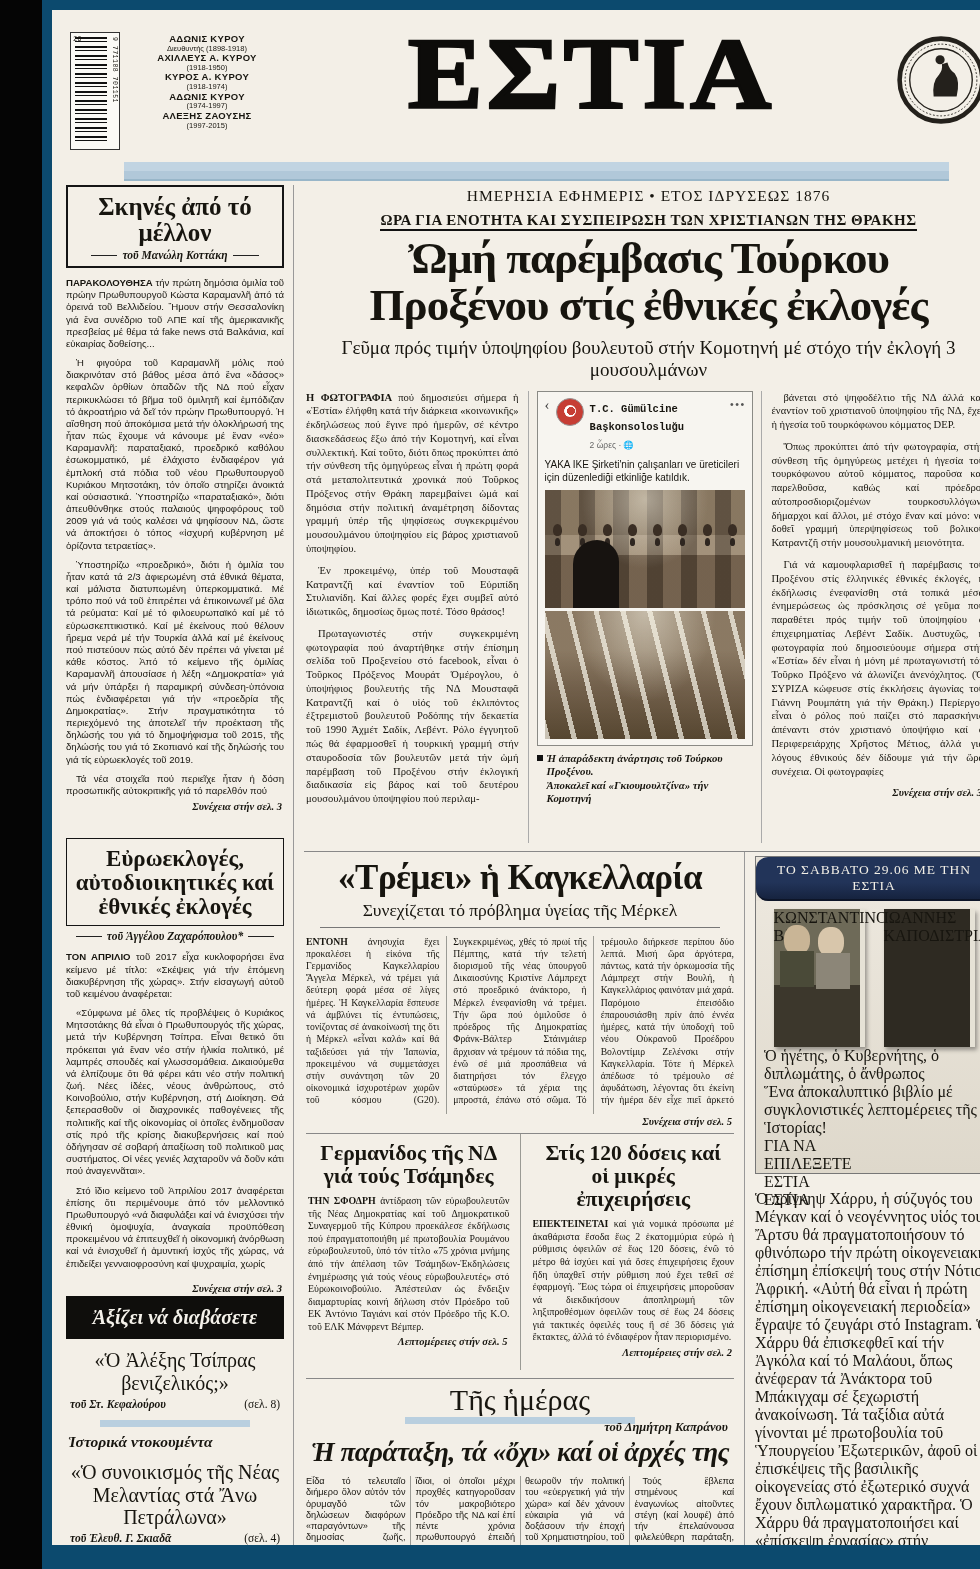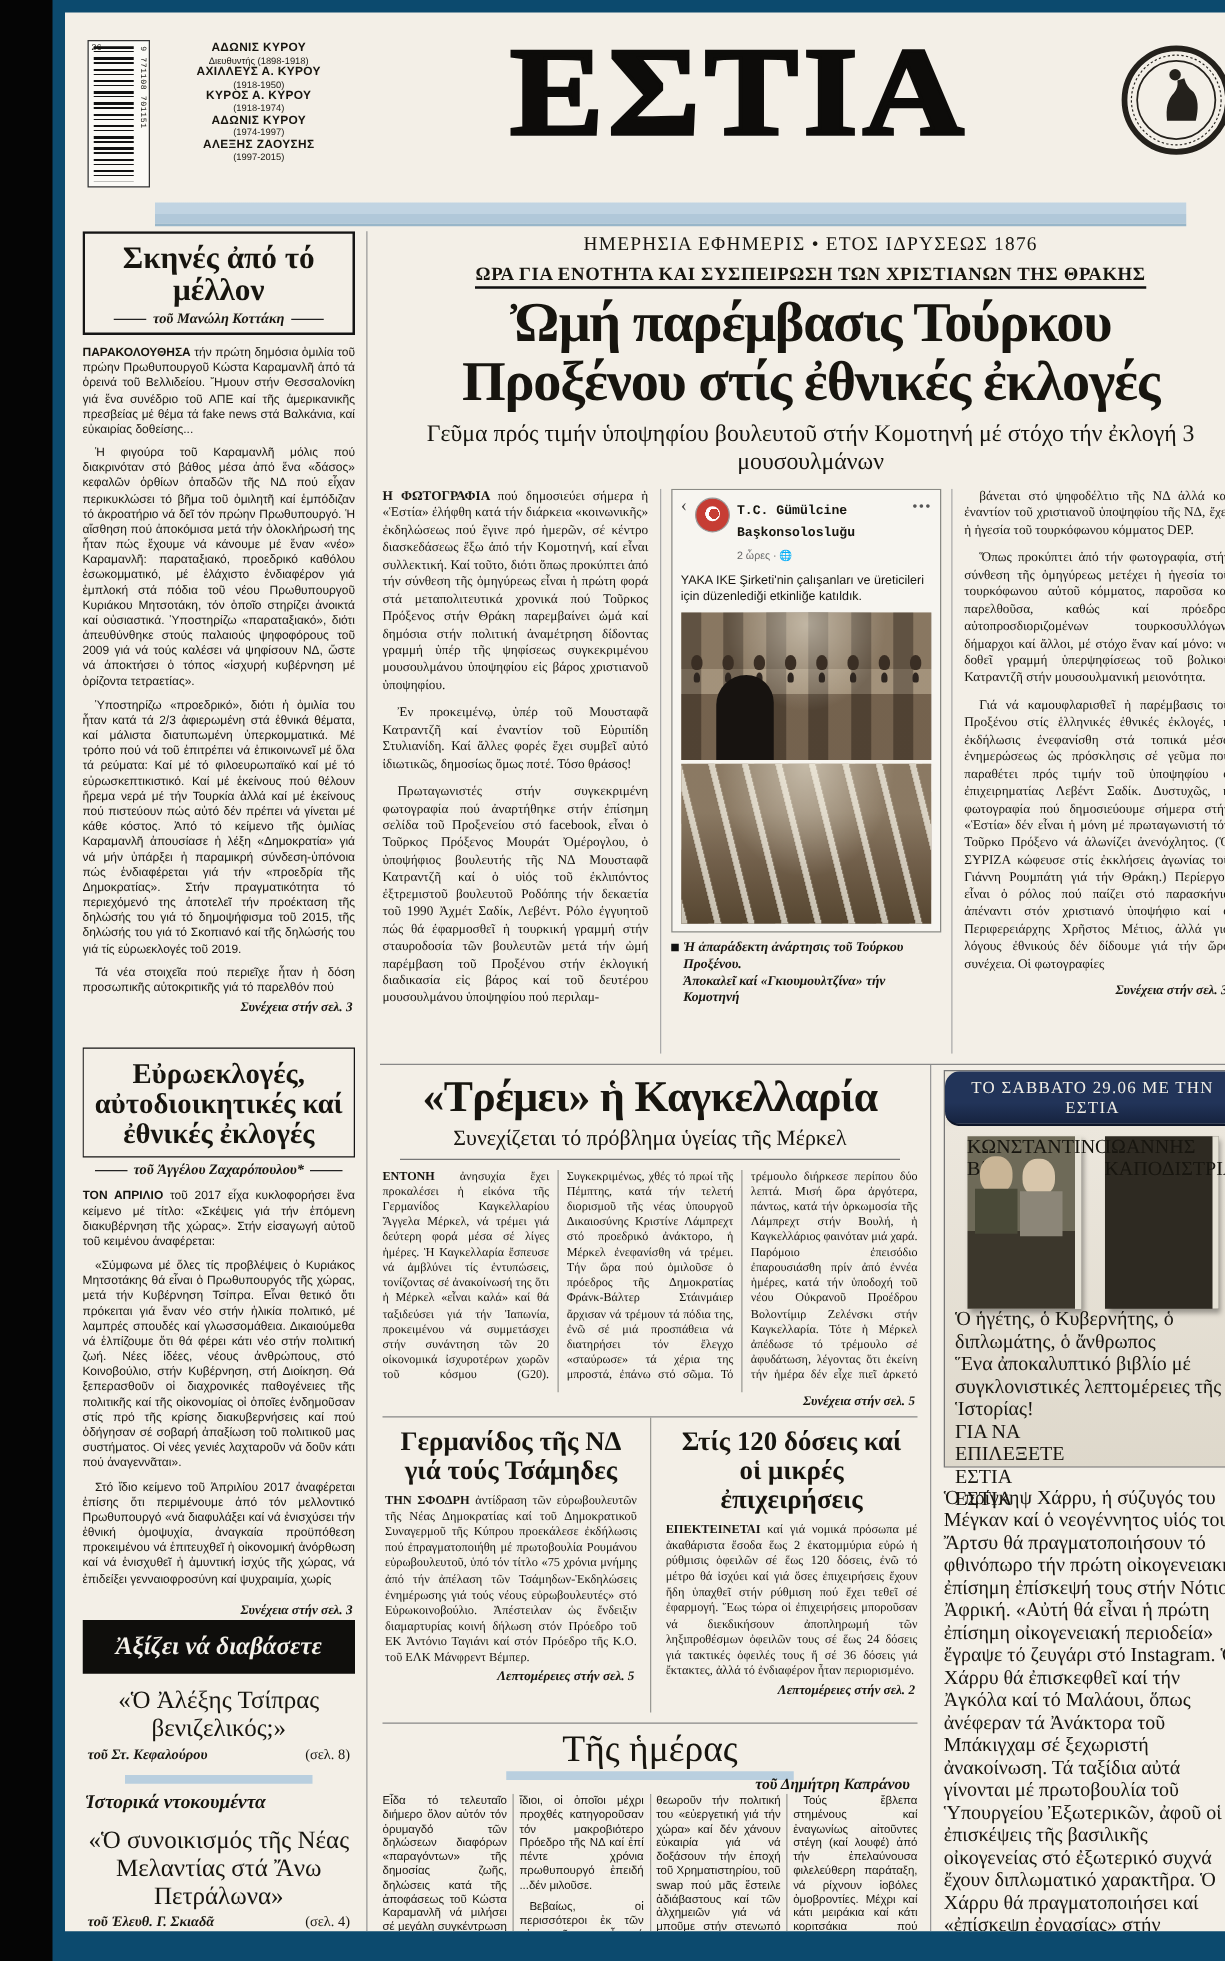--- a/index.html
+++ b/index.html
@@ -312,20 +312,21 @@
               <div class="bd">
                 <strong>ΕΠΕΚΤΕΙΝΕΤΑΙ </strong><span>καί γιά νομικά πρόσωπα μέ ἀκαθάριστα ἔσοδα ἕως 2 ἑκατομμύρια εὐρώ ἡ ρύθμισις ὀφειλῶν σέ ἕως 120 δόσεις, ἐνῶ τό μέτρο θά ἰσχύει καί γιά ὅσες ἐπιχειρήσεις ἔχουν ἤδη ὑπαχθεῖ στήν ρύθμιση πού ἔχει τεθεῖ σέ ἐφαρμογή. Ἕως τώρα οἱ ἐπιχειρήσεις μποροῦσαν νά διεκδικήσουν ἀποπληρωμή τῶν ληξιπροθέσμων ὀφειλῶν τους σέ ἕως 24 δόσεις γιά τακτικές ὀφειλές τους ἤ σέ 36 δόσεις γιά ἔκτακτες, ἀλλά τό ἐνδιαφέρον ἦταν περιορισμένο.</span>
                 <div class="cont">Λεπτομέρειες στήν σελ. 2</div>
               </div>
             </section>
           </div>
           <section class="kapranos">
             <div class="kap-title">Τῆς ἡμέρας</div>
             <div class="kap-blue"></div>
             <div class="kap-author">τοῦ Δημήτρη Καπράνου</div>
+            <div class="kap-head">Ἡ παράταξη, τά «ὄχι» καί οἱ ἀρχές της</div>
             <div class="kap-cols">
                   <p>Εἶδα τό τελευταῖο διήμερο ὅλον αὐτόν τόν ὀρυμαγδό τῶν δηλώσεων διαφόρων «παραγόντων» τῆς δημοσίας ζωῆς, δηλώσεις κατά τῆς ἀποφάσεως τοῦ Κώστα Καραμανλῆ νά μιλήσει σέ μεγάλη συγκέντρωση τοῦ κόμματος τῆς Νέας Δημοκρατίας.</p>
                   <p>Κατά σύμπτωση, ὅλοι αὐτοί εἶναι σχεδόν οἱ ἴδιοι, οἱ ὁποῖοι μέχρι προχθές κατηγοροῦσαν τόν μακροβιότερο Πρόεδρο τῆς ΝΔ καί ἐπί πέντε χρόνια πρωθυπουργό ἐπειδή ...δέν μιλοῦσε.</p>
                   <p>Βεβαίως, οἱ περισσότεροι ἐκ τῶν «ἐπικριτῶν» του εἶναι τά πασοκοτραφῆ ὑβρίδια, πού τρύπωσαν σέ θέσεις καί προεδρίες Ὀργανισμῶν, πού θεωροῦν τήν πολιτική του «εὐεργετική γιά τήν χώρα» καί δέν χάνουν εὐκαιρία γιά νά δοξάσουν τήν ἐποχή τοῦ Χρηματιστηρίου, τοῦ swap πού μᾶς ἔστειλε ἀδιάβαστους καί τῶν ἀλχημειῶν γιά νά μποῦμε στήν στενωπό τοῦ εὐρώ, ἀλλά καί νά ρίξουν καί τό περίφημο «λεφτά ὑπάρχουν».</p>
                   <p>Τούς ἔβλεπα στημένους καί ἐναγωνίως αἰτοῦντες στέγη (καί λουφέ) ἀπό τήν ἐπελαύνουσα φιλελεύθερη παράταξη, νά ρίχνουν ἰοβόλες ὁμοβροντίες. Μέχρι καί κάτι μειράκια καί κάτι κοριτσάκια πού βρέθηκαν λόγω ἀνωτέρας βίας μπροστά σέ μικρόφωνο, ἐξέφρασαν τήν ἀπορία γιατί ἄνοιξε τώρα ὁ Καραμανλῆς καί δέν μίλησε νωρίτερα.</p>
                 </div>
 
           </section>
         </div>
 

